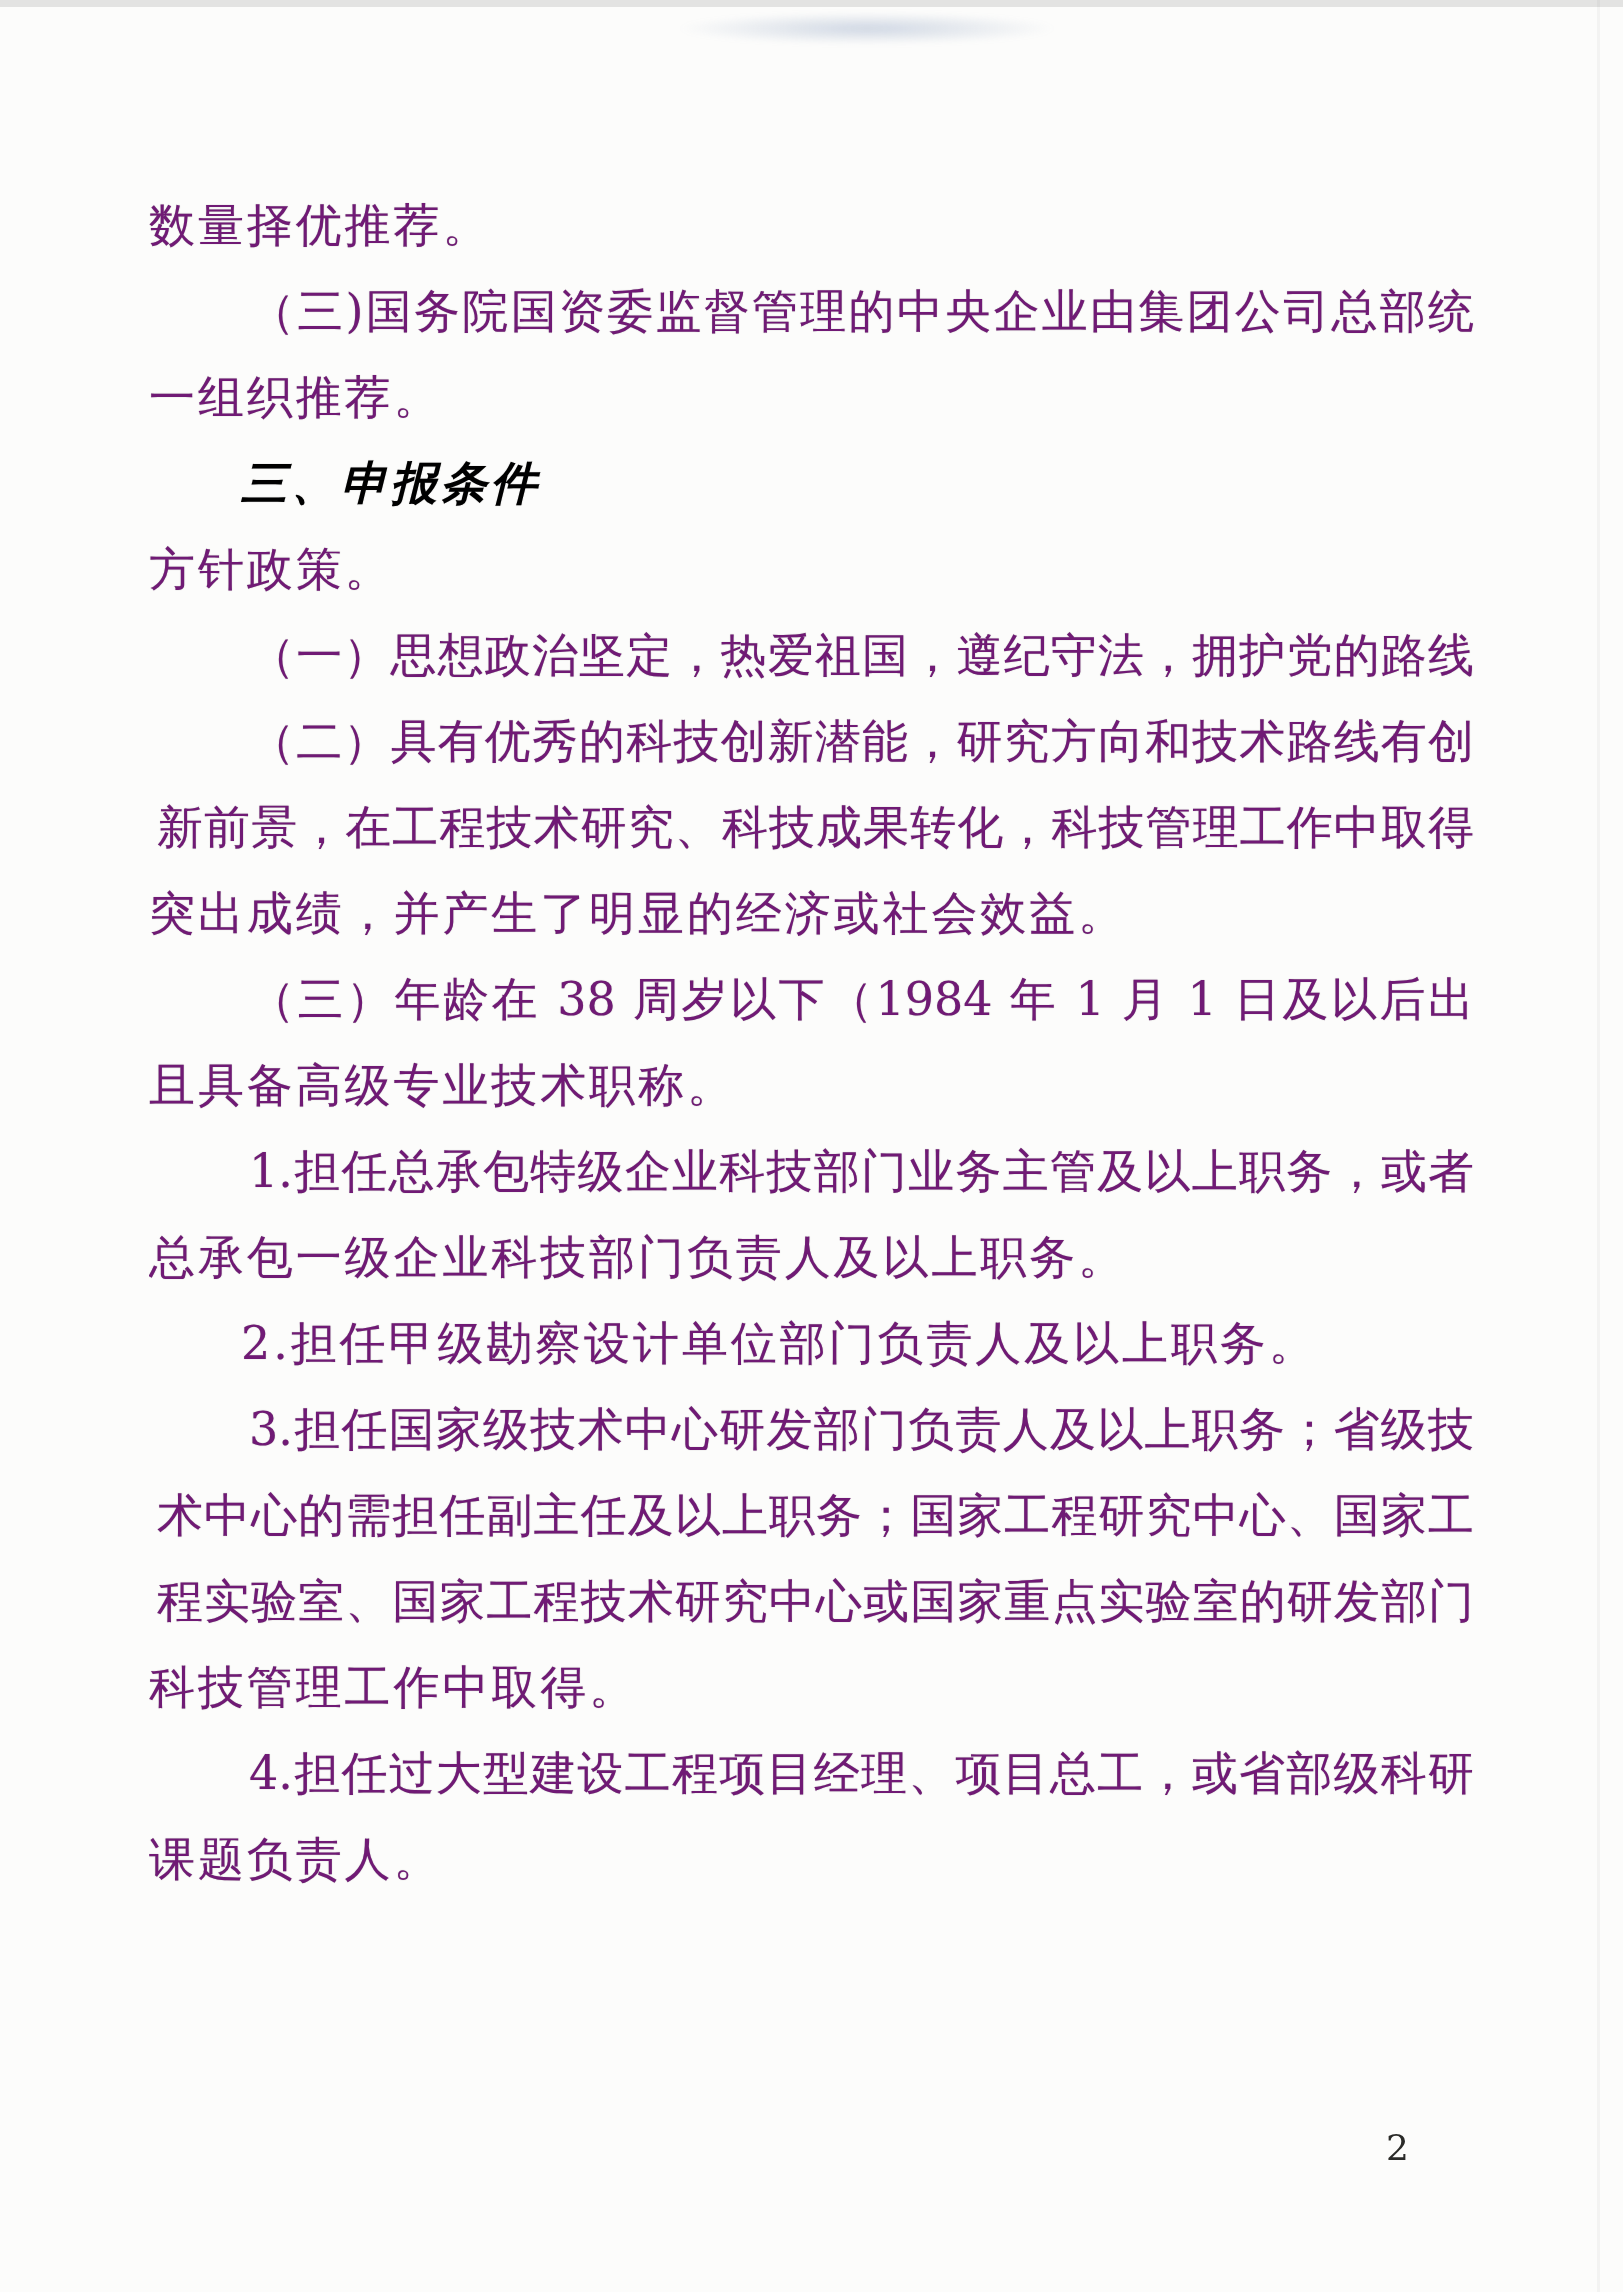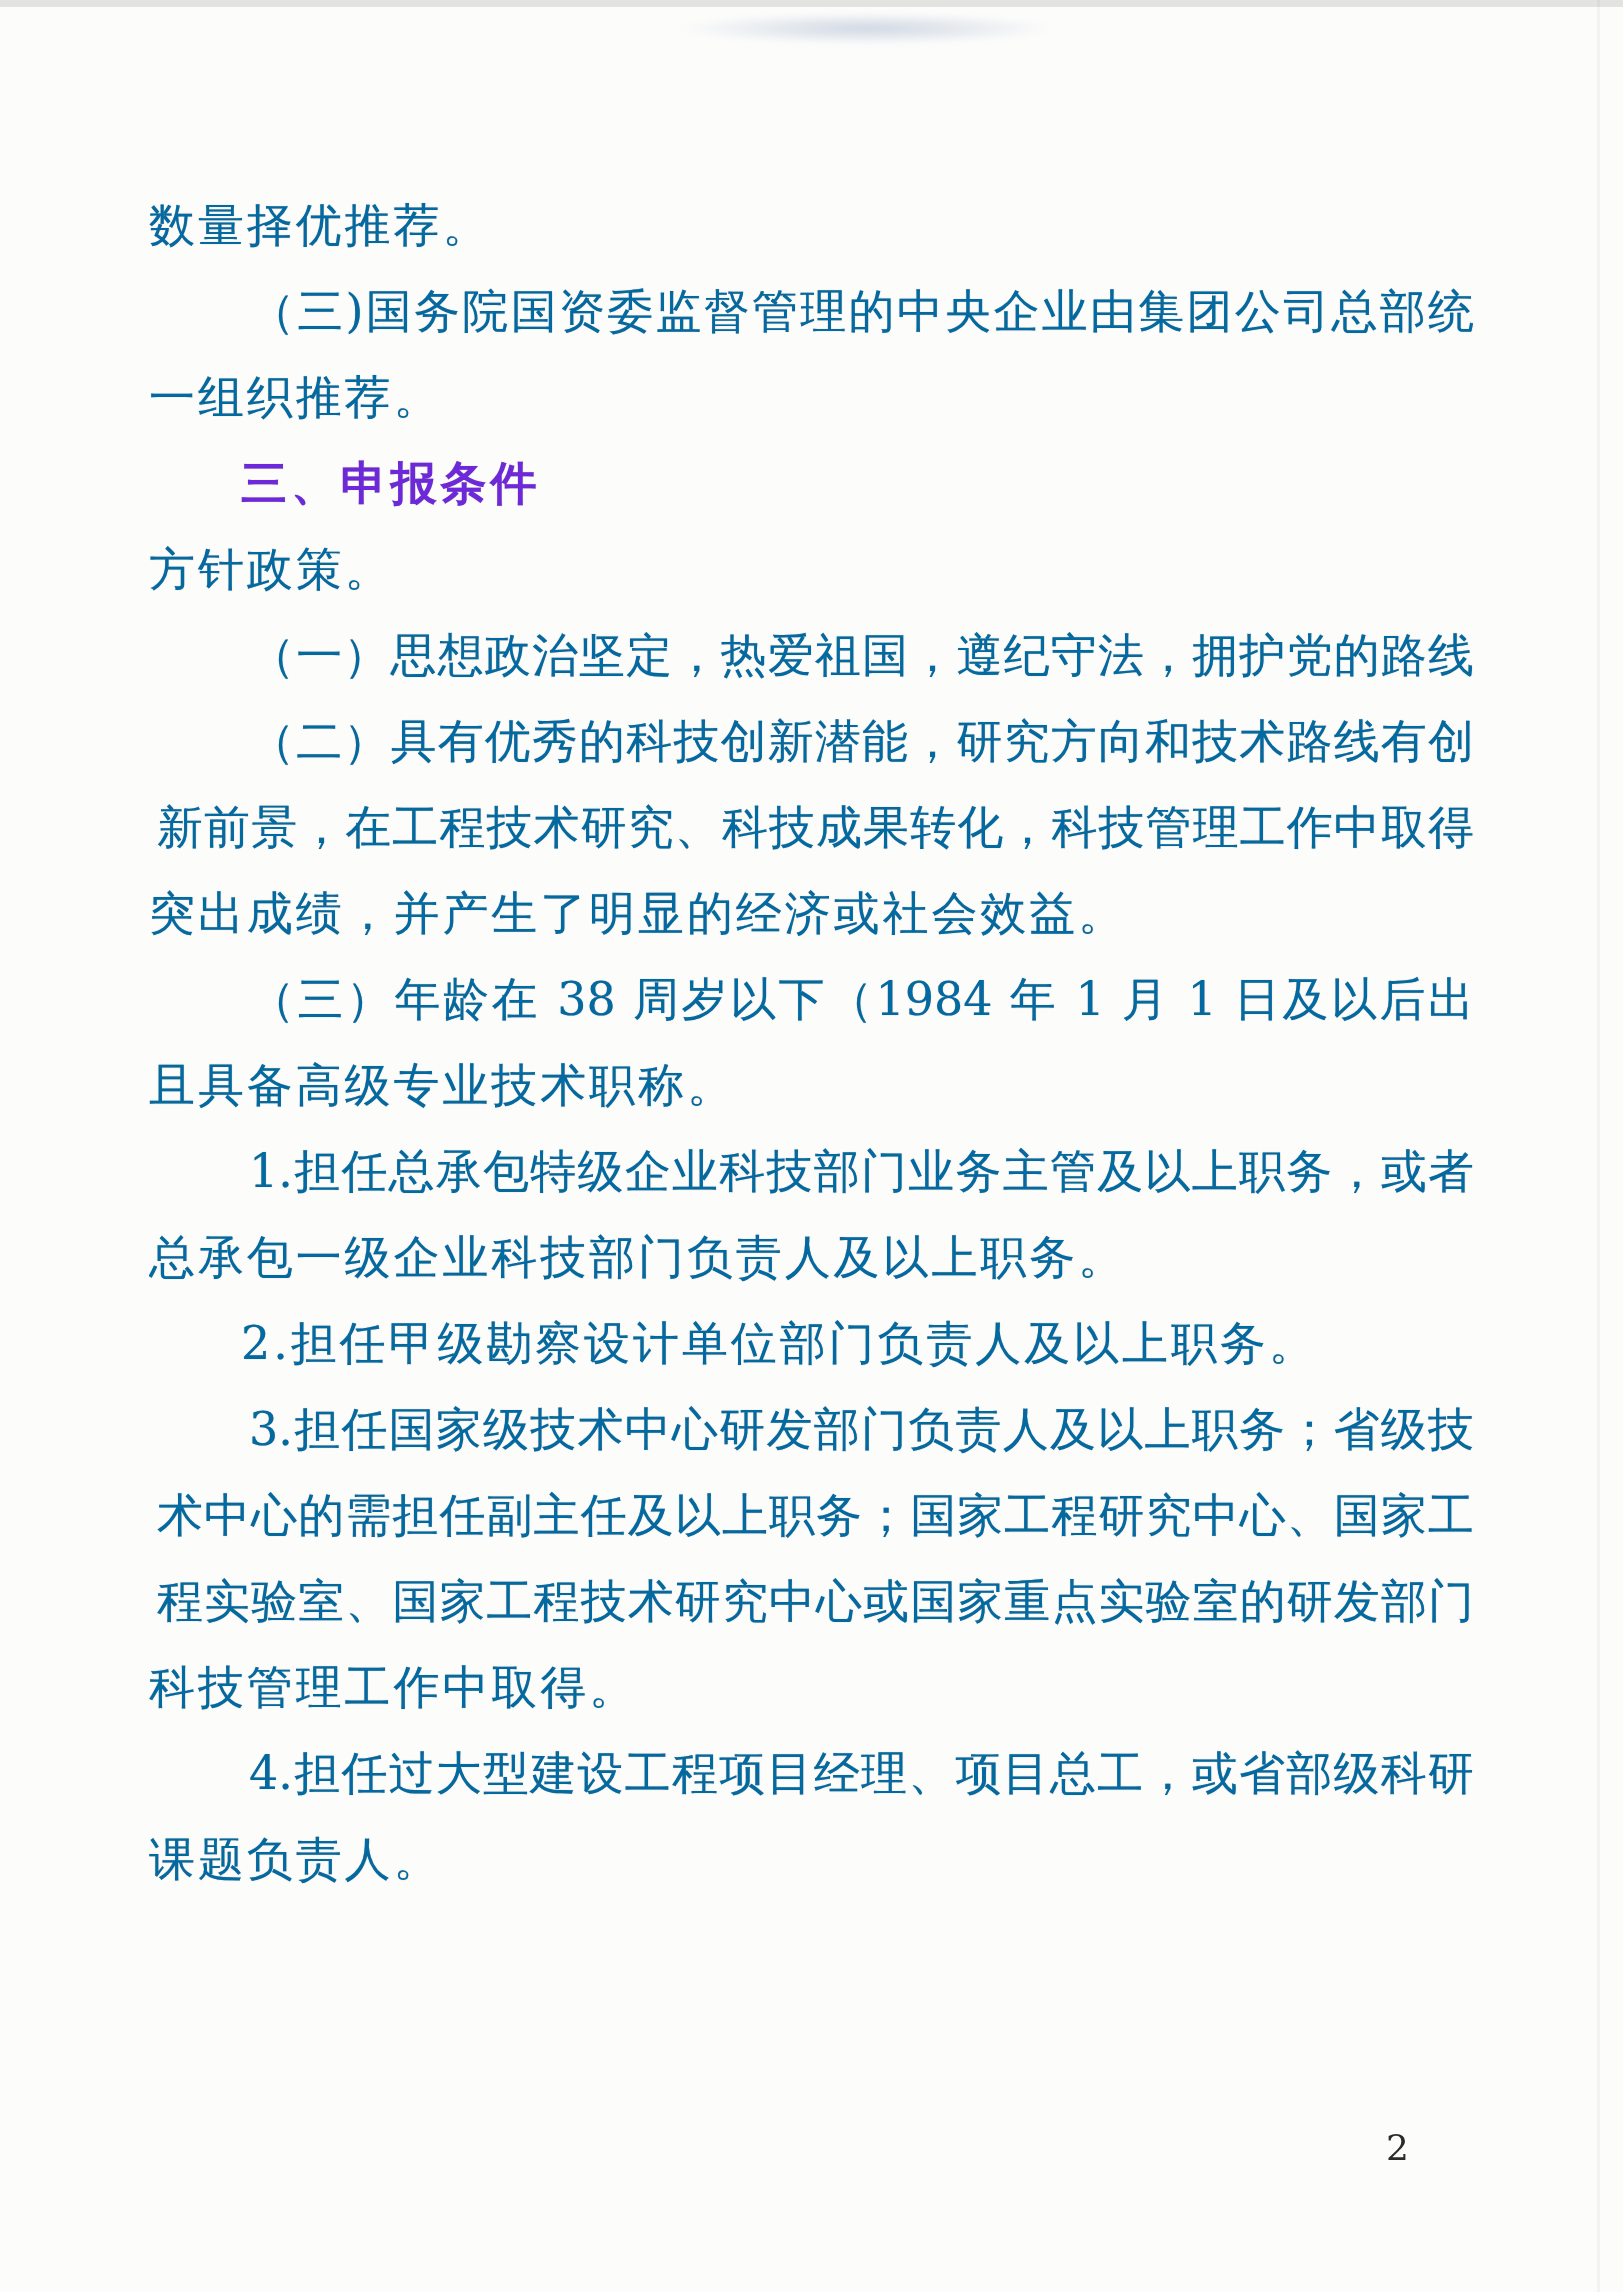--- a/index.html
+++ b/index.html
@@ -41,39 +41,40 @@
     left: 149px;
     top: 182px;
     width: 1325px;
   }
   .line {
     font-family: "DejaVu Serif", "Liberation Serif", serif;
     font-size: 46px;
     line-height: 86px;
     height: 86px;
     overflow: hidden;
-    color: #0369a1;
+    color: #701a75;
     letter-spacing: 2.9px;
     text-shadow: 0 0 1px rgba(60, 60, 58, 0.45);
     text-align: left;
   }
   .line.indent {
     text-indent: 2em;
   }
   .line.fill {
     letter-spacing: normal;
     text-align: justify;
     text-align-last: justify;
     margin-left: 8px;
   }
   .line.bold {
     font-family: "DejaVu Sans", "Liberation Sans", sans-serif;
     font-weight: 700;
-    color: #6d28d9;
+    color: #000000;
     letter-spacing: 3.9px;
+    font-style: italic;
   }
   .page-number {
     position: absolute;
     left: 1386px;
     top: 2127px;
     font-family: "DejaVu Serif", "Liberation Serif", serif;
     font-size: 36px;
     color: #2a2a28;
   }
 </style>

